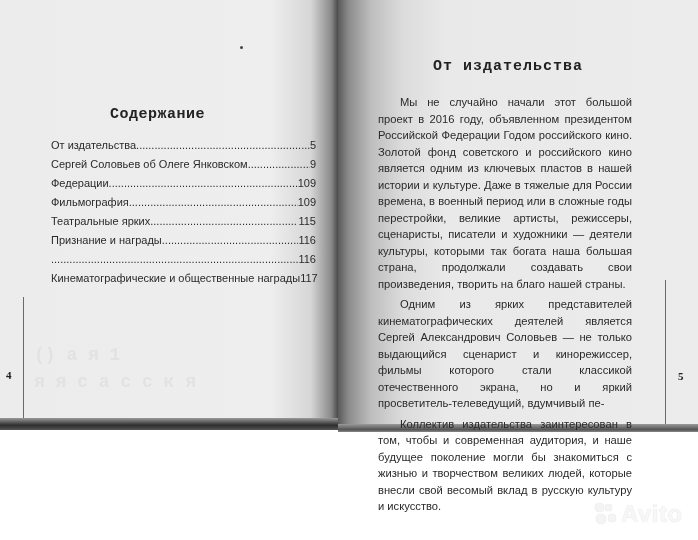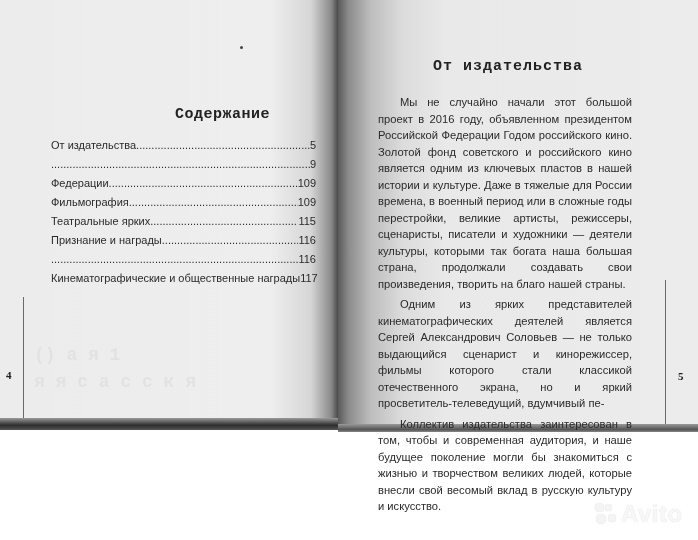--- a/index.html
+++ b/index.html
@@ -9,21 +9,21 @@
     background:linear-gradient(to right, #ececec 0%, #eeeeee 80%, #d6d6d6 92%, #8a8a8a 98%, #4a4a4a 100%); }
   .page-right { position:absolute; left:338px; top:0; width:360px; height:428px;
     background:linear-gradient(to right, #5a5a5a 0%, #8c8c8c 3%, #bdbdbd 9%, #dcdcdc 18%, #e9e9e9 30%, #ececec 100%); }
   .bottom-edge-left { position:absolute; left:0; top:418px; width:338px; height:12px;
     background:linear-gradient(to bottom, #9a9a9a, #2e2e2e 60%, #555 100%); }
   .bottom-edge-right { position:absolute; left:338px; top:424px; width:360px; height:8px;
     background:linear-gradient(to bottom, #9a9a9a, #555 70%, #888 100%); }
   .margin-line-left { position:absolute; left:23px; top:297px; width:1px; height:122px; background:#6a6a6a; }
   .margin-line-right { position:absolute; left:665px; top:280px; width:1px; height:144px; background:#6a6a6a; }
   .page-num { position:absolute; font-family:"Liberation Serif", serif; font-weight:bold; font-size:11px; color:#222; }
-  .toc-title { position:absolute; left:110px; top:106px; width:160px; text-align:right;
+  .toc-title { position:absolute; left:110px; top:106px; width:160px; text-align:left;
     font-family:"Liberation Mono", monospace; font-weight:bold; font-size:15px; color:#222; letter-spacing:0.5px; }
   .toc { position:absolute; left:51px; top:139px; width:265px; }
   .toc-row { display:flex; align-items:baseline; height:19px; font-size:11px; color:#2a2a2a; }
   .toc-label { white-space:nowrap; }
   .toc-dots { flex:1; overflow:hidden; white-space:nowrap; color:#2a2a2a; }
   .toc-dots::after { content:"................................................................................................................................"; }
   .toc-page { white-space:nowrap; }
   .r-title { position:absolute; left:408px; top:58px; width:200px; text-align:center;
     font-family:"Liberation Mono", monospace; font-weight:bold; font-size:15px; color:#222; letter-spacing:1px; }
   .body-text { position:absolute; left:374px; top:90px; width:262px; font-size:11.2px; line-height:16.5px; color:#2a2a2a; text-align:justify; }
@@ -44,20 +44,21 @@
     <div class="faint" style="left:34px;top:372px;font-size:18px;">я я с а с с к я</div>
     <div class="speck"></div>
     <div class="toc-title">Содержание</div>
     <div class="toc">
       <div class="toc-row">
         <span class="toc-label">От издательства</span>
         <span class="toc-dots"></span>
         <span class="toc-page">5</span>
       </div>
       <div class="toc-row">
+        <span class="toc-label">Сергей Соловьев об Олеге Янковском</span>
         <span class="toc-dots"></span>
         <span class="toc-page">9</span>
       </div>
       <div class="toc-row">
         <span class="toc-label">Федерации</span>
         <span class="toc-dots"></span>
         <span class="toc-page">109</span>
       </div>
       <div class="toc-row">
         <span class="toc-label">Фильмография</span>

